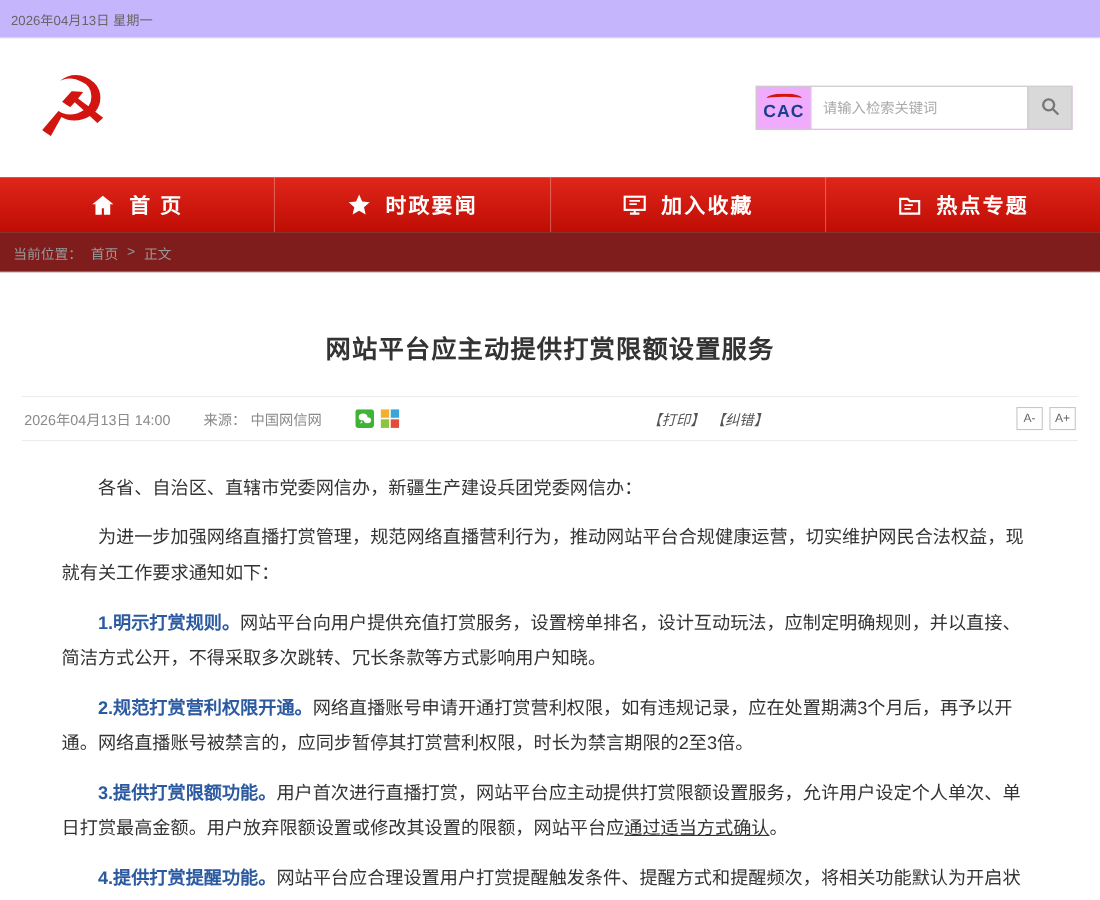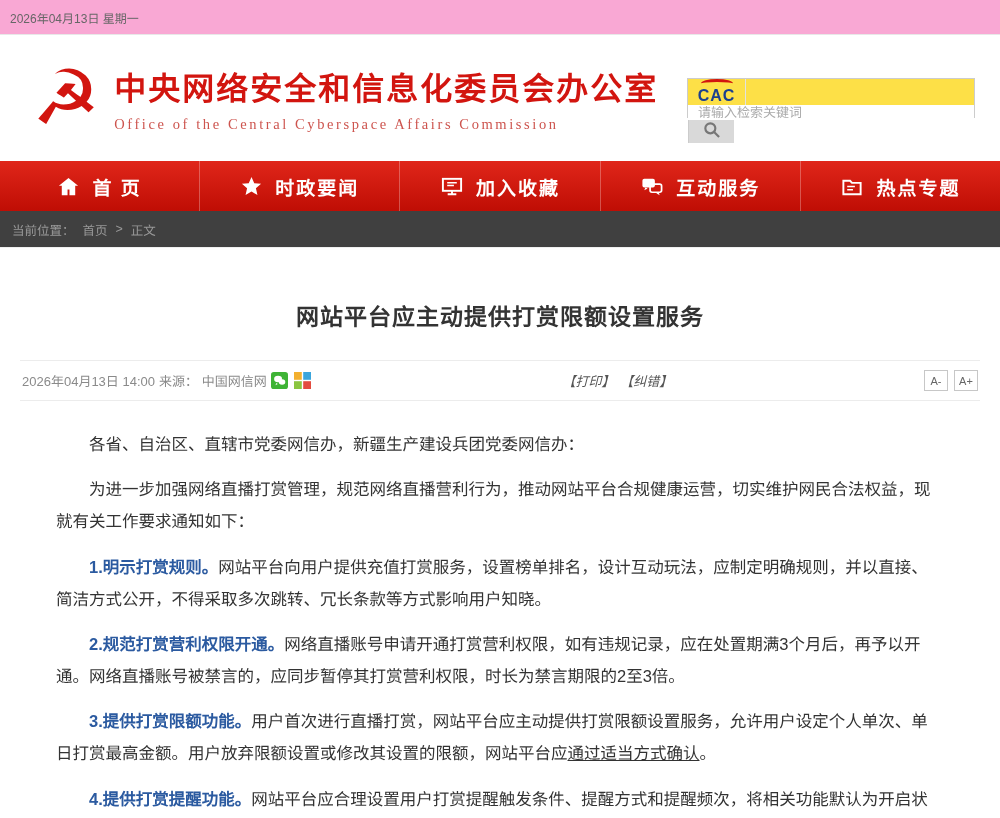--- a/index.html
+++ b/index.html
@@ -6,69 +6,69 @@
     --brand-red:#d2150f; --nav-top:#e0261a; --nav-bottom:#bf0d04;
     --lead-blue:#2b5aa0; --text:#333333; --muted:#999999;
   }
   *{box-sizing:border-box;margin:0;padding:0;}
   body{
     width:1000px; background:#fff; color:var(--text);
     font-family:"Liberation Sans","DejaVu Sans",sans-serif;
   }
   
   .topbar{
-    height:35px; background:#f9a8d4; border-bottom:1px solid #e8e8e8;
+    height:35px; background:#c4b5fd; border-bottom:1px solid #e8e8e8;
     display:flex; align-items:center; justify-content:space-between;
     padding:0 10px; font-size:12px; color:#666;
   }
   .topbar-links{display:flex; gap:32px; padding-right:4px;}
   .topbar-link{cursor:pointer;}
   
   .header{height:126px; background:#fff; display:flex; align-items:center; position:relative; padding-left:32px;}
   .emblem{font-size:76px; line-height:1; color:var(--brand-red); font-family:"DejaVu Sans",sans-serif; margin-right:14px;}
   .site-title{font-size:32px; font-weight:bold; color:var(--brand-red); letter-spacing:2px;}
   .site-subtitle{
     margin-top:7px; font-family:"Liberation Serif","DejaVu Serif",serif;
     font-size:14.5px; letter-spacing:2.6px; color:#cd544e;
   }
   .search-box{
     position:absolute; right:25px; top:50%; transform:translateY(-50%);
-    width:288px; height:40px; border:1px solid #ccc; background:#fde047;
-    display:flex; align-items:stretch;flex-direction:column;
+    width:288px; height:40px; border:1px solid #ccc; background:#f0abfc;
+    display:flex; align-items:stretch;
   }
   .search-logo{width:58px; display:flex; flex-direction:column; align-items:center; justify-content:center; border-right:1px solid #e2e2e2;}
   .cac-arc{width:32px; height:9px; border-top:3px solid var(--brand-red); border-radius:50%; margin-bottom:-1px;}
   .cac-text{font-size:16px; font-weight:bold; color:#1b3f8f; letter-spacing:1px;}
   .search-input{flex:1; border:none; outline:none; padding:0 10px; font-size:13px; color:#333; font-family:inherit;}
   .search-input::placeholder{color:#aaa;}
   .search-btn{width:46px; border:none; border-left:1px solid #ccc; background:#d9d9d9; cursor:pointer; display:flex; align-items:center; justify-content:center;}
   
   .nav{display:flex; height:50px; background:linear-gradient(var(--nav-top),var(--nav-bottom));}
   .nav-item{
     flex:1; display:flex; align-items:center; justify-content:center; gap:12px;
     color:#fff; font-size:19px; font-weight:bold; letter-spacing:2px;
     border-right:1px solid rgba(255,255,255,.28); cursor:pointer;
   }
   .nav-item:last-child{border-right:none;}
   .nav-icon{display:flex; align-items:center;}
   
   .breadcrumb{
-    height:37px; background:#404040; border-bottom:1px solid #efefef;
+    height:37px; background:#7f1d1d; border-bottom:1px solid #efefef;
     display:flex; align-items:center; gap:8px; padding:0 12px;
     font-size:12.5px; color:#999;
   }
   .breadcrumb a{color:#999; text-decoration:none; cursor:pointer;}
   
   .article{padding:34px 20px 20px;}
   .article-title{text-align:center; font-size:23px; font-weight:bold; color:#333; margin:16px 0 28px; letter-spacing:1px;}
   .meta-row{
     display:flex; align-items:center; border-top:1px solid #ececec; border-bottom:1px solid #ececec;
     padding:9px 2px; font-size:13px; color:#8a8a8a;
   }
-  .meta-left{display:flex; align-items:center; gap:4px;}
+  .meta-left{display:flex; align-items:center; gap:30px;}
   .share-icons{display:flex; align-items:center; gap:6px;}
   .share-icon{display:flex; cursor:pointer;}
   .meta-center{flex:1; text-align:center; color:#555;}
   .meta-center a{color:#555; text-decoration:none; cursor:pointer; margin:16px 1px;font-style:italic;}
   .meta-right{display:flex; gap:6px;}
   .font-btn{
     width:24px; height:21px; border:1px solid #c7c7c7; background:#fff; color:#666;
     font-size:11px; cursor:pointer; display:flex; align-items:center; justify-content:center; font-family:inherit;
   }
   
@@ -81,24 +81,20 @@
 </style>
 </head>
 <body>
 
 <div class="topbar">
   <span>2026年04月13日 星期一</span>
 </div>
 
 <div class="header">
   <div class="emblem">☭</div>
-  <div>
-    <div class="site-title">中央网络安全和信息化委员会办公室</div>
-    <div class="site-subtitle">Office of the Central Cyberspace Affairs Commission</div>
-  </div>
   <div class="search-box">
     <div class="search-logo">
       <span class="cac-arc"></span>
       <span class="cac-text">CAC</span>
     </div>
     <input class="search-input" type="text" placeholder="请输入检索关键词" style="">
     <button class="search-btn" type="button">
       <span>
         <svg width="20" height="20" viewBox="0 0 24 24">
             <circle cx="10" cy="10" r="6" fill="none" stroke="#777" stroke-width="2.6"></circle>
@@ -128,31 +124,20 @@
     </div>
     <div class="nav-item">
       <span class="nav-icon">
         <svg width="24" height="23" viewBox="0 0 24 24">
           <rect x="2.5" y="4" width="19" height="12.5" fill="none" stroke="#fff" stroke-width="2"></rect>
           <path d="M7 8h10M7 11h7" stroke="#fff" stroke-width="1.6"></path>
           <path d="M12 16.5v3M7.5 20h9" stroke="#fff" stroke-width="2"></path>
         </svg>
       </span>
       <span>加入收藏</span>
-    </div>
-    <div class="nav-item">
-      <span class="nav-icon">
-        <svg width="24" height="23" viewBox="0 0 24 24">
-          <rect x="2" y="4" width="13" height="9" rx="2" fill="#fff"></rect>
-          <path d="M5 13l-1 3 3.5-2z" fill="#fff"></path>
-          <rect x="10" y="9.5" width="12" height="8.5" rx="2" fill="none" stroke="#fff" stroke-width="1.8"></rect>
-          <path d="M19 18l1 3-3.5-2z" fill="#fff"></path>
-        </svg>
-      </span>
-      <span>互动服务</span>
     </div>
     <div class="nav-item">
       <span class="nav-icon">
         <svg width="24" height="23" viewBox="0 0 24 24">
           <path fill="none" stroke="#fff" stroke-width="2" d="M3 6h7l2 2.2h9V20H3z"></path>
           <path d="M7 12h8M7 15.5h6" stroke="#fff" stroke-width="1.6"></path>
         </svg>
       </span>
       <span>热点专题</span>
     </div>

